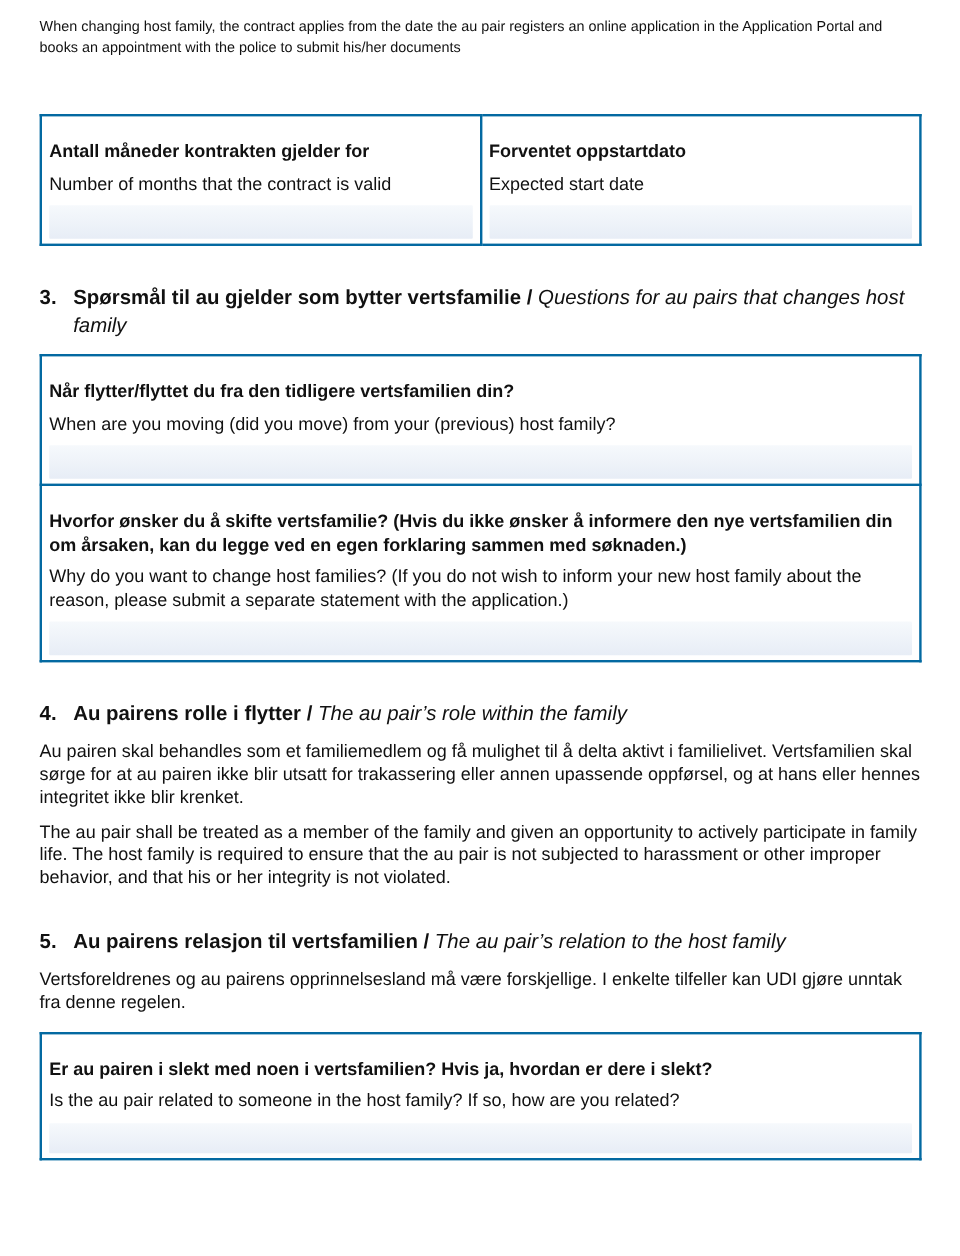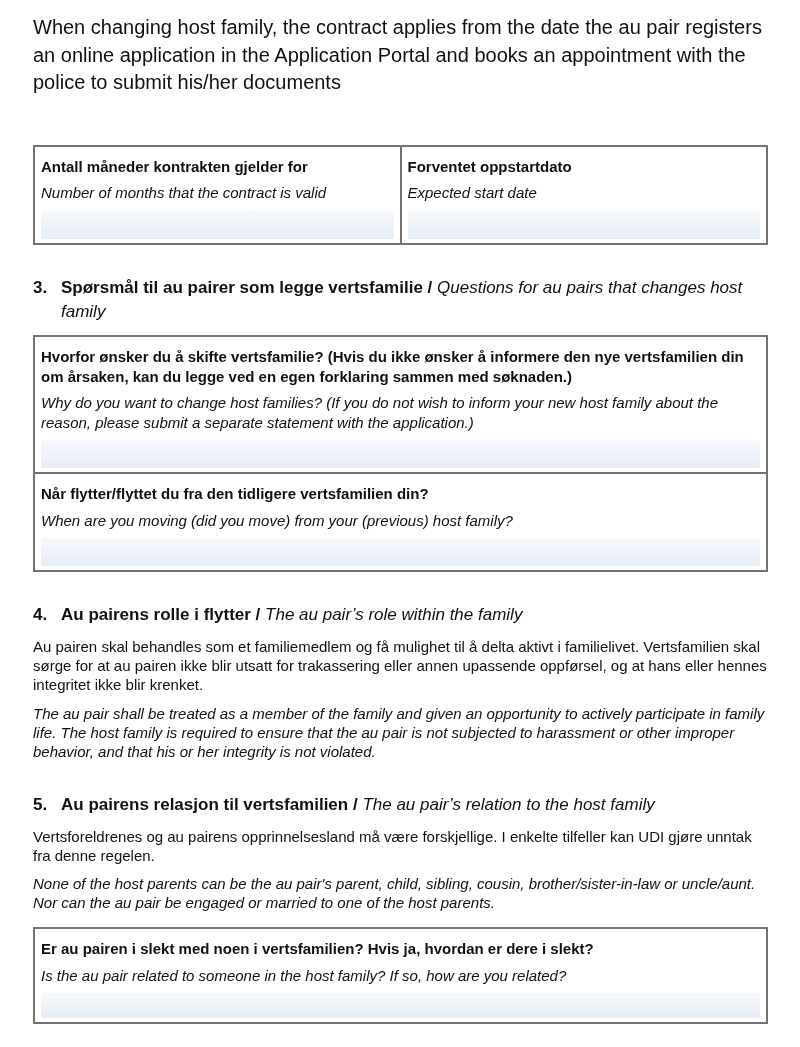--- a/index.html
+++ b/index.html
@@ -6,43 +6,42 @@
   html, body { background: #ffffff; }
   body {
     width: 800px; height: 1047px;
     font-family: "Liberation Sans", sans-serif;
     color: #111111;
     overflow: hidden;
   }
   .page { padding: 14px 32px 0 33px; }
 
   .intro {
-    font-size: 20px;
+    font-size: 12px;
     line-height: 1.38;
     margin-bottom: 48px;
   }
 
   .grid-table {
     width: 100%;
     border-collapse: collapse;
     table-layout: fixed;
   }
   .grid-table td {
-    border: 2px solid #737373;
-    padding: 10px 6px 4px 6px;
+    border: 2px solid #0369a1;
+    padding: 20px 6px 4px 6px;
     vertical-align: top;
   }
 
   .q-no {
     font-weight: bold;
     font-size: 15px;
     line-height: 1.3;
   }
   .q-en {
-    font-style: italic;
     font-size: 15px;
     line-height: 1.3;
     margin-top: 7px;
   }
   .answer-band {
     margin-top: 8px;
     height: 28px;
     background: linear-gradient(#f6f9fc, #e7edf6);
     border-radius: 1px;
     cursor: text;
@@ -61,21 +60,21 @@
   .h-num { width: 28px; flex-shrink: 0; }
   .h-text { flex: 1; }
   .h-en { font-style: italic; font-weight: normal; }
 
   .body-no, .body-en {
     font-size: 15px;
     line-height: 1.26;
     margin: 0 0 10px 0;
     max-width: 737px;
   }
-  .body-en { font-style: italic; }
+  .body-en { }
   .body-no { margin-top: 2px; }
 
   .question-table { margin-top: 10px; }
   .mt-lg { margin-top: 14px; }
 </style>
 </head>
 <body>
 
 <div class="page">
 
@@ -93,57 +92,56 @@
         <div class="q-no">Forventet oppstartdato</div>
         <div class="q-en">Expected start date</div>
         <div class="answer-band"></div>
       </td>
     </tr>
   </tbody>
     </table>
 
   <h2 class="section-heading">
     <span class="h-num">3.</span>
-    <span class="h-text"><span class="h-no">Spørsmål til au pairer som legge vertsfamilie</span><span class="h-sep"> / </span><span class="h-en">Questions for au pairs that changes host family</span></span>
+    <span class="h-text"><span class="h-no">Spørsmål til au gjelder som bytter vertsfamilie</span><span class="h-sep"> / </span><span class="h-en">Questions for au pairs that changes host family</span></span>
   </h2>
 
   <table class="grid-table question-table">
     <tbody>
         <tr>
       <td>
-        <div class="q-no">Hvorfor ønsker du å skifte vertsfamilie? (Hvis du ikke ønsker å informere den nye vertsfamilien din om årsaken, kan du legge ved en egen forklaring sammen med søknaden.)</div>
-        <div class="q-en">Why do you want to change host families? (If you do not wish to inform your new host family about the reason, please submit a separate statement with the application.)</div>
+        <div class="q-no">Når flytter/flyttet du fra den tidligere vertsfamilien din?</div>
+        <div class="q-en">When are you moving (did you move) from your (previous) host family?</div>
         <div class="answer-band"></div>
       </td>
     </tr>
     <tr>
       <td>
-        <div class="q-no">Når flytter/flyttet du fra den tidligere vertsfamilien din?</div>
-        <div class="q-en">When are you moving (did you move) from your (previous) host family?</div>
+        <div class="q-no">Hvorfor ønsker du å skifte vertsfamilie? (Hvis du ikke ønsker å informere den nye vertsfamilien din om årsaken, kan du legge ved en egen forklaring sammen med søknaden.)</div>
+        <div class="q-en">Why do you want to change host families? (If you do not wish to inform your new host family about the reason, please submit a separate statement with the application.)</div>
         <div class="answer-band"></div>
       </td>
     </tr>
   </tbody>
     </table>
 
   <h2 class="section-heading">
     <span class="h-num">4.</span>
     <span class="h-text"><span class="h-no">Au pairens rolle i flytter</span><span class="h-sep"> / </span><span class="h-en">The au pair’s role within the family</span></span>
   </h2>
 
   <p class="body-no">Au pairen skal behandles som et familiemedlem og få mulighet til å delta aktivt i familielivet. Vertsfamilien skal sørge for at au pairen ikke blir utsatt for trakassering eller annen upassende oppførsel, og at hans eller hennes integritet ikke blir krenket.</p>
   <p class="body-en">The au pair shall be treated as a member of the family and given an opportunity to actively participate in family life. The host family is required to ensure that the au pair is not subjected to harassment or other improper behavior, and that his or her integrity is not violated.</p>
 
   <h2 class="section-heading">
     <span class="h-num">5.</span>
     <span class="h-text"><span class="h-no">Au pairens relasjon til vertsfamilien</span><span class="h-sep"> / </span><span class="h-en">The au pair’s relation to the host family</span></span>
   </h2>
 
   <p class="body-no">Vertsforeldrenes og au pairens opprinnelsesland må være forskjellige. I enkelte tilfeller kan UDI gjøre unntak fra denne regelen.</p>
-  <p class="body-en">None of the host parents can be the au pair's parent, child, sibling, cousin, brother/sister-in-law or uncle/aunt. Nor can the au pair be engaged or married to one of the host parents.</p>
 
   <table class="grid-table question-table mt-lg">
     <tbody>
         <tr>
       <td>
         <div class="q-no">Er au pairen i slekt med noen i vertsfamilien? Hvis ja, hvordan er dere i slekt?</div>
         <div class="q-en">Is the au pair related to someone in the host family? If so, how are you related?</div>
         <div class="answer-band short"></div>
       </td>
     </tr>

